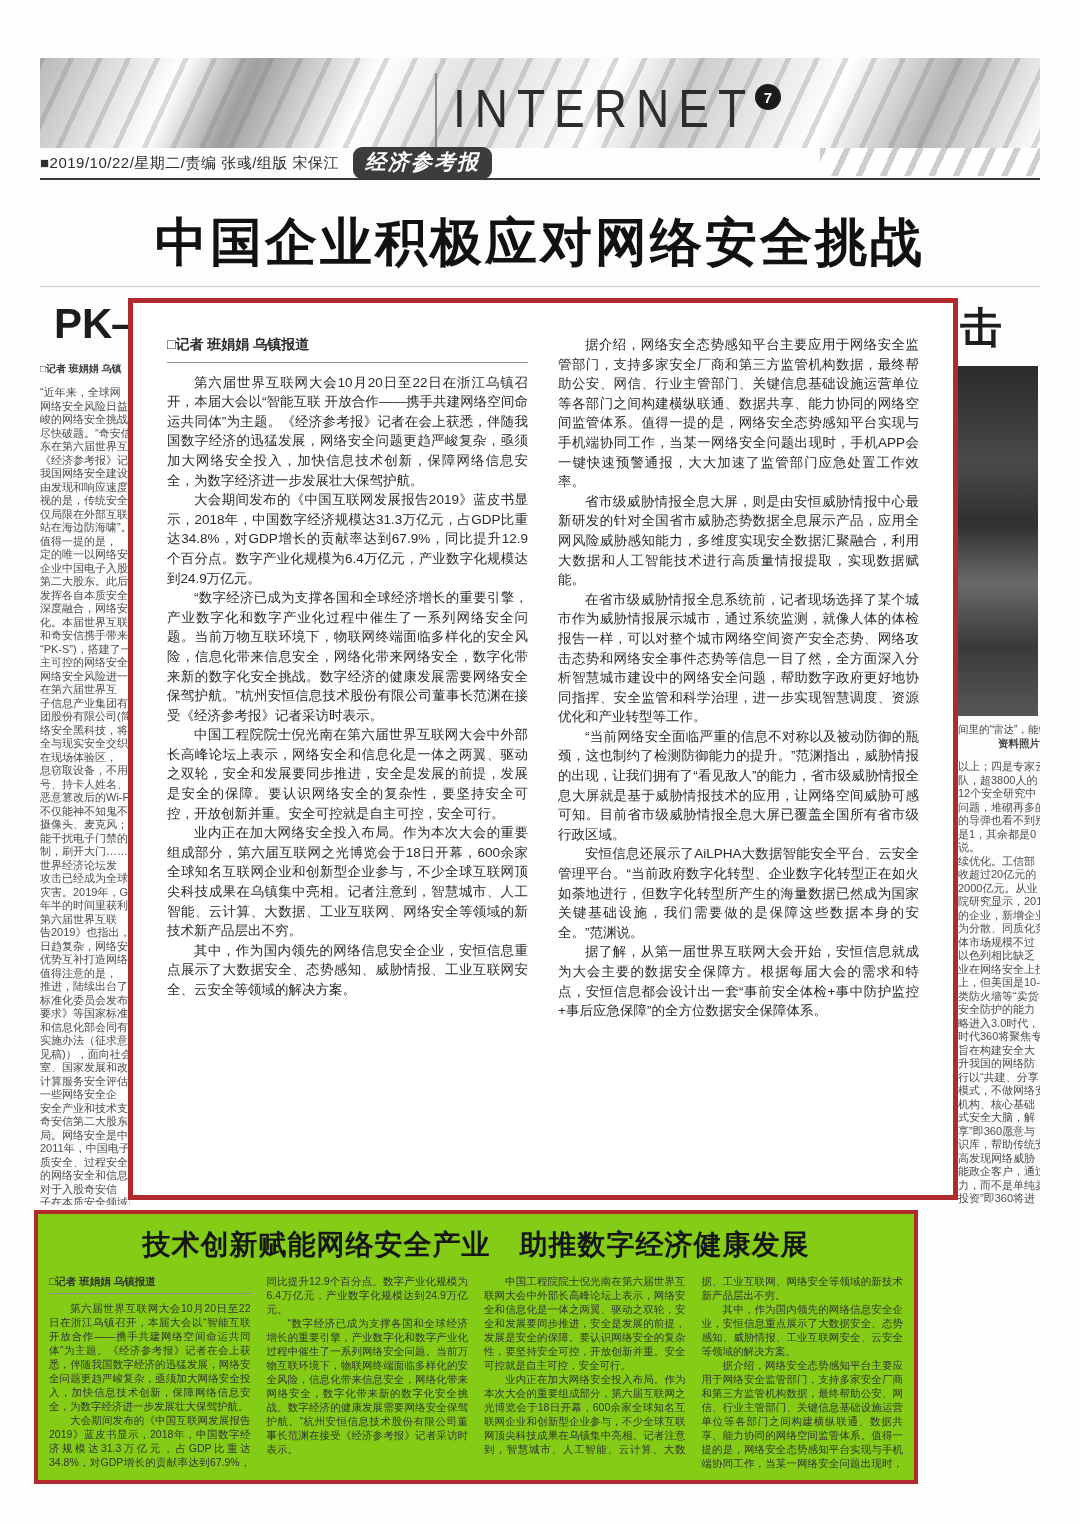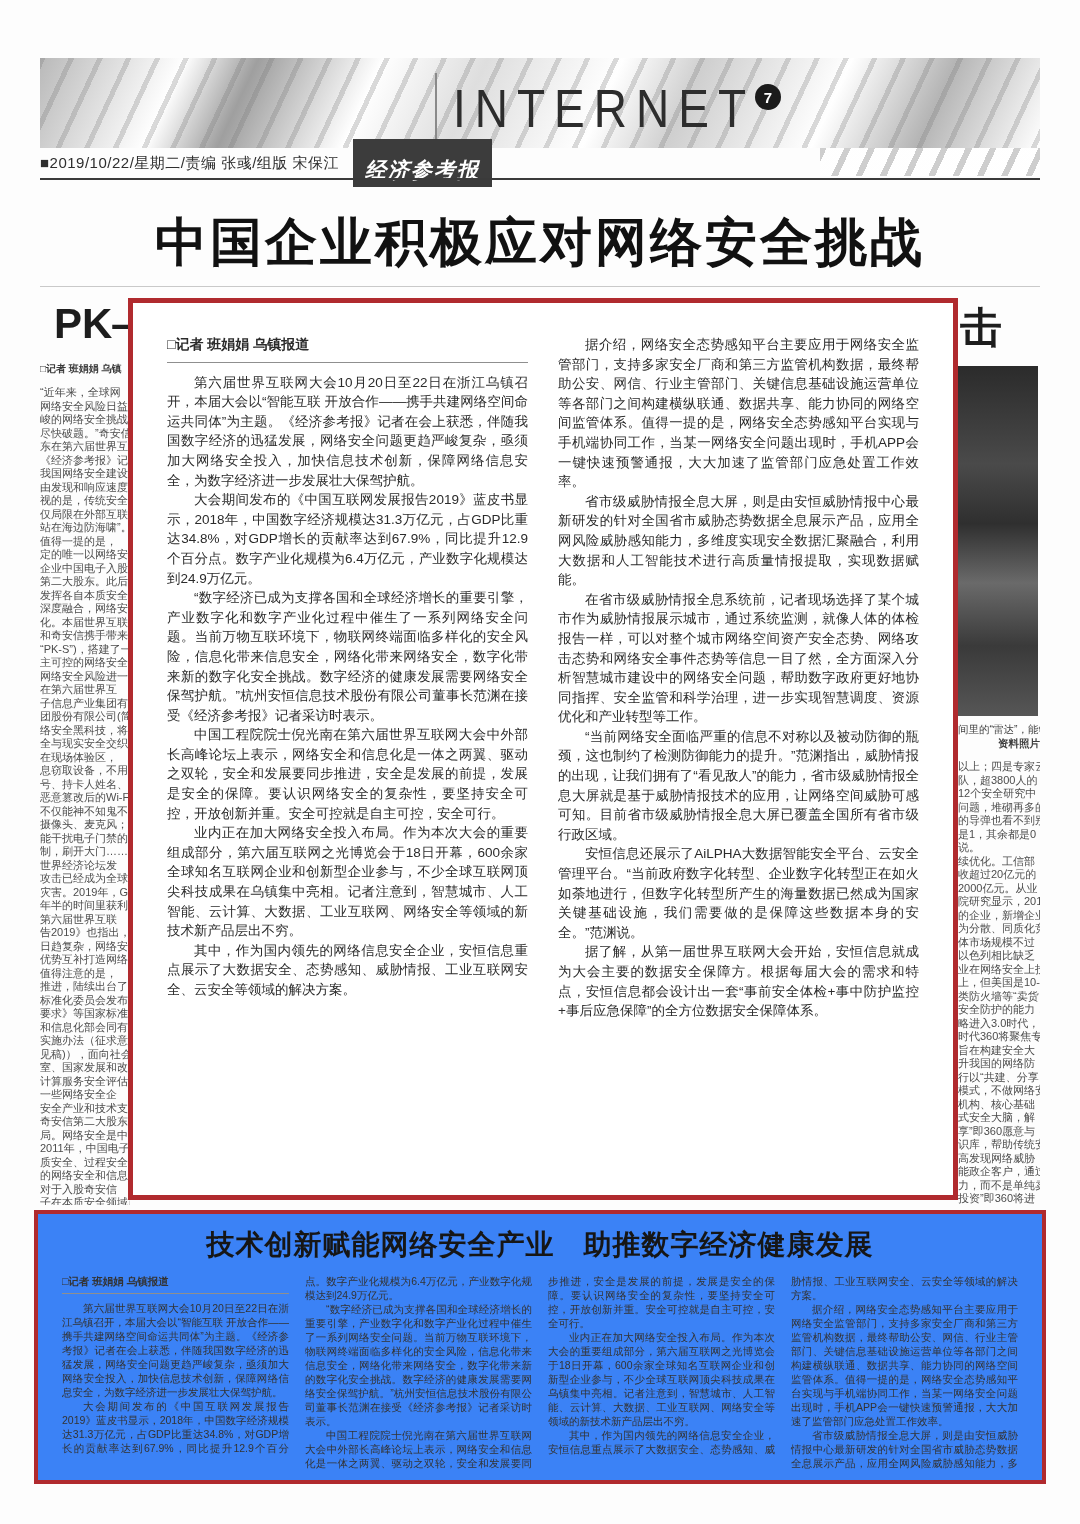--- a/index.html
+++ b/index.html
@@ -31,23 +31,24 @@
     width:26px; height:26px; border-radius:50%; background:#1b1b1b; color:#fff;
     font-size:15px; font-weight:bold; display:flex; align-items:center; justify-content:center;
     margin-top:2px;
   }
   .dateline-row{
     position:absolute; left:40px; right:40px; top:148px; height:30px;
     display:flex; align-items:center; gap:14px;
   }
   .dateline{font-size:15px; color:#2e2e2e; letter-spacing:.5px;}
   .paper-logo{
-    background:#3c3c3c; color:#fff; padding:18px 12px 4px; font-size:21px; line-height:26px;
+    background:#3c3c3c; color:#fff; padding:2px 12px 4px; font-size:21px; line-height:26px;
     font-family:"DejaVu Serif","Liberation Serif",serif; font-style:italic; font-weight:bold;
     letter-spacing:2px;
+    border-radius:9px;
   }
   .dateline-stripes{
     position:absolute; right:40px; top:148px; width:220px; height:28px;
     background:repeating-linear-gradient(115deg,#c2c2c2 0 6px,#fff 6px 22px); opacity:.8;
   }
   .top-rule{position:absolute; left:40px; right:40px; top:178px; height:2px; background:#3a3a3a;}
   
   .page-headline{
     position:absolute; left:120px; right:120px; top:192px; margin:16px;
     text-align:center; font-size:52px; font-weight:900; color:#111; letter-spacing:3px;
@@ -85,23 +86,23 @@
     column-count:2; column-gap:30px; column-fill:auto;
     font-size:13.5px; line-height:19.6px; text-align:justify; color:#2b2b2b;
   }
   .byline{
     font-weight:bold; font-size:14px; padding-bottom:7px; margin:0 0 10px;
     border-bottom:1px solid #8f8f8f; break-inside:avoid;
   }
   .feature-body p.body-p, .bottom-body p.body-p{margin:0; text-indent:2em;}
   
   .bottom-box{
-    position:absolute; left:34px; top:1210px; width:1012px; height:274px; z-index:5;
-    background:#3b82f6; border:4px solid #b02a2e; box-sizing:border-box;
-    padding:8px 24px 10px;
+    position:absolute; left:34px; top:1210px; width:884px; height:274px; z-index:5;
+    background:#84cc16; border:4px solid #b02a2e; box-sizing:border-box;
+    padding:8px 11px 10px;
   }
   .bottom-title{margin:4px 0 10px; text-align:center; font-size:28px; font-weight:900;
     color:#161616; letter-spacing:1px;}
   .bottom-body{
     height:196px; overflow:hidden;
     column-count:4; column-gap:16px; column-fill:auto;
     font-size:10.5px; line-height:14px; text-align:justify; color:#333;
   }
   .bottom-body .byline{font-size:10.5px; padding-bottom:5px; margin-bottom:7px;}
 </style>

